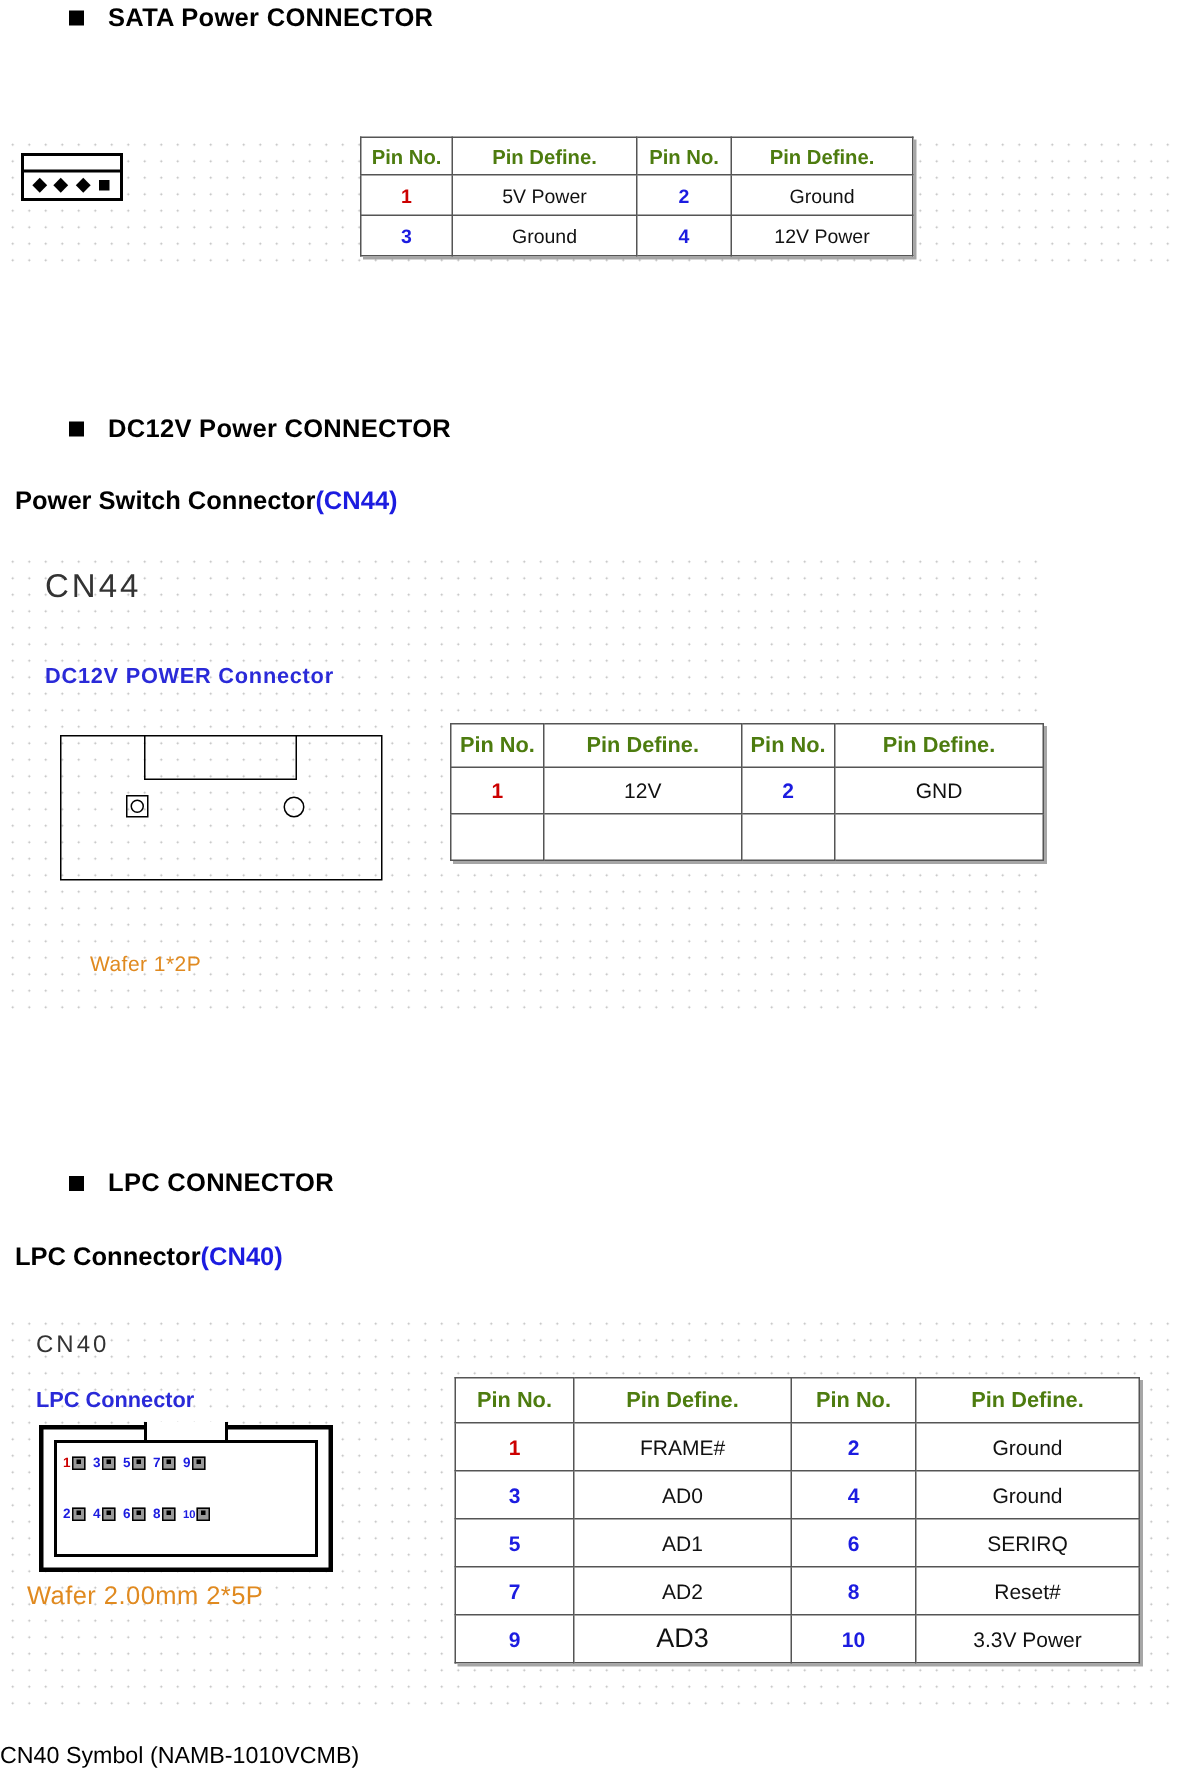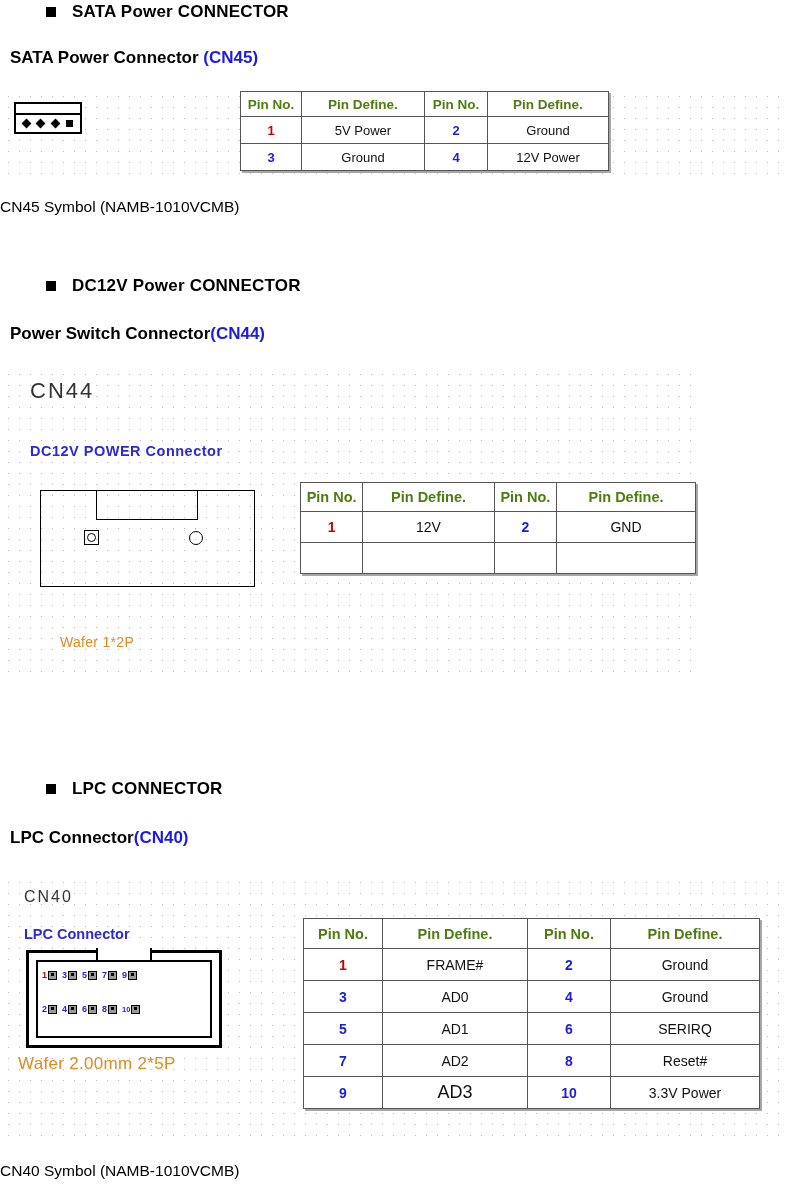--- a/index.html
+++ b/index.html
@@ -244,23 +244,20 @@
 </head>
 <body>
 
 <div class="page">
 
   <div class="sec-head" style="position:absolute; left:46px; top:2px;">
     <span class="sec-bullet"></span>
     <span>SATA Power CONNECTOR</span>
   </div>
 
-  <div class="sub-head" style="position:absolute; left:10px; top:48px;">
-    <span>SATA Power Connector </span><span class="blue">(CN45)</span>
-  </div>
 
   <div class="cad" style="position:absolute; left:0px; top:88px; width:788px; height:88px;">
 
     <div class="cn45-sym" style="left:14px; top:14px; width:68px; height:32px;">
       <div class="topline"></div>
       <div class="tick"></div>
       <div class="tick"></div>
       <div class="tick"></div>
       <div class="tick sq"></div>
     </div>
@@ -286,21 +283,20 @@
             <td class="num-blue" style="height:26px;">3</td>
             <td class="def">Ground</td>
             <td class="num-blue">4</td>
             <td class="def">12V Power</td>
           </tr>
         </tbody>
       </table>
     </div>
   </div>
 
-  <div class="caption" style="position:absolute; left:0px; top:198px;">CN45 Symbol (NAMB-1010VCMB)</div>
 
   <div class="sec-head" style="position:absolute; left:46px; top:276px;">
     <span class="sec-bullet"></span>
     <span>DC12V Power CONNECTOR</span>
   </div>
 
   <div class="sub-head" style="position:absolute; left:10px; top:324px;">
     <span>Power Switch Connector</span><span class="blue">(CN44)</span>
   </div>
 

